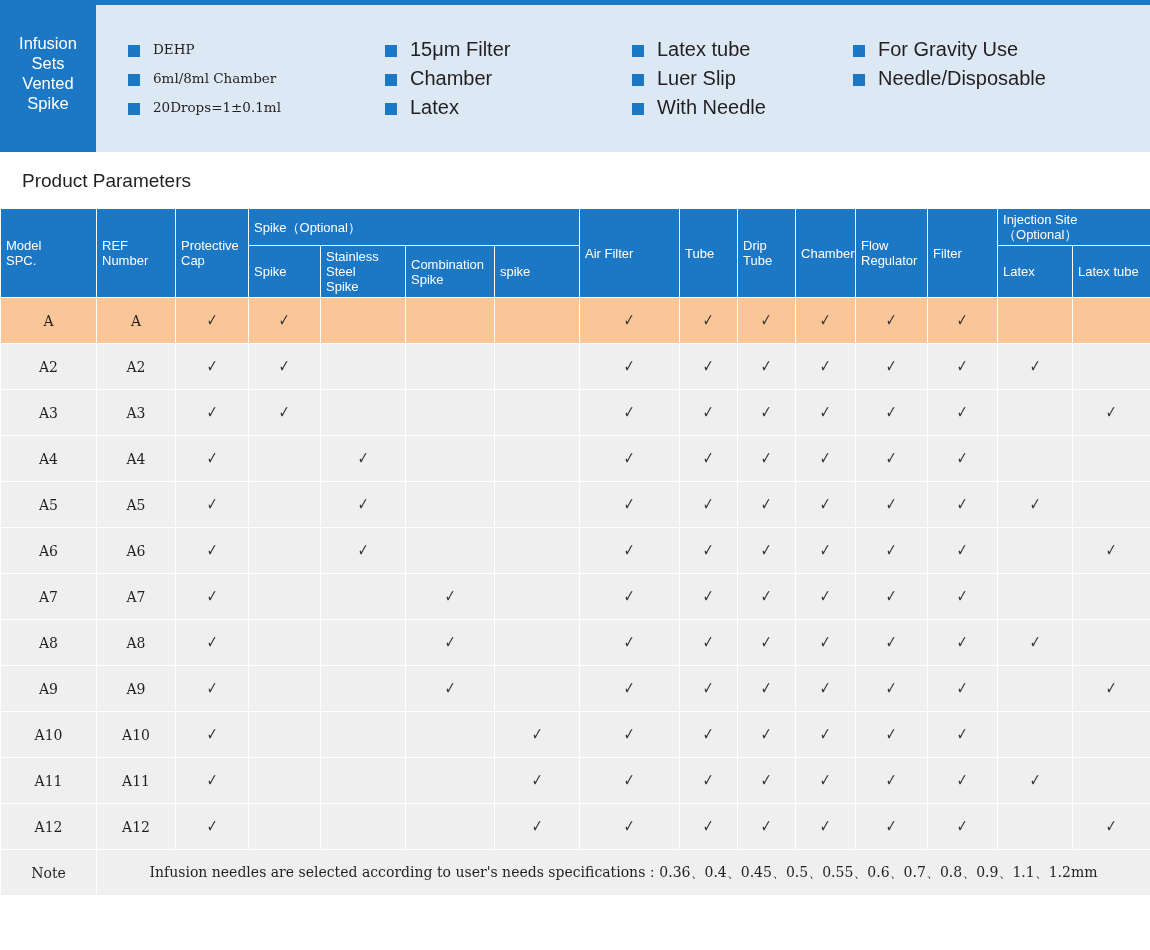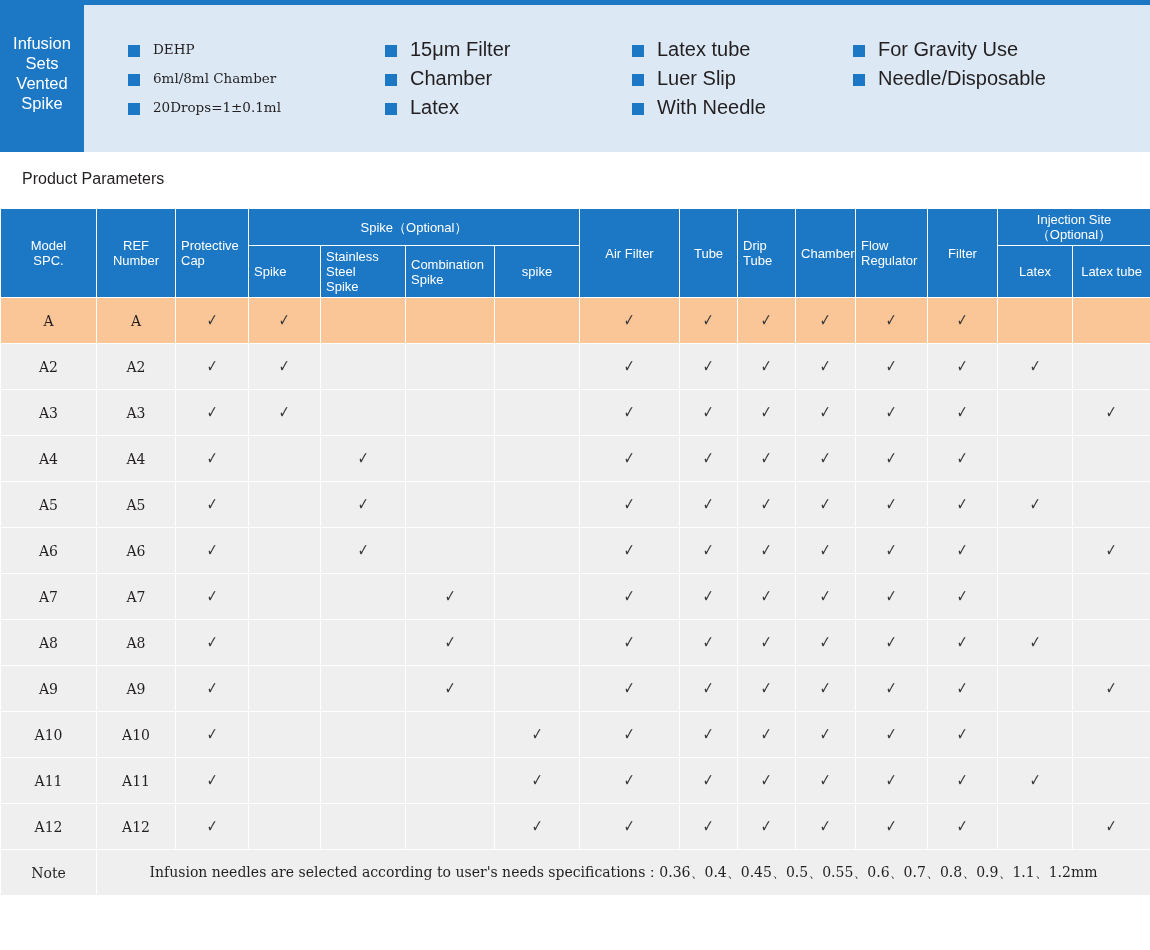--- a/index.html
+++ b/index.html
@@ -13,21 +13,21 @@
   .page{position:relative;width:1150px;height:950px;}
 
   
   .banner{
     position:absolute;left:0;top:0;width:1150px;height:152px;
     background:#dce9f5;
     border-top:5px solid #1c77c4;
     box-sizing:border-box;
   }
   .banner-title{
-    position:absolute;left:0;top:0;width:84px;height:147px;
+    position:absolute;left:0;top:0;width:96px;height:147px;
     background:#1c77c4;
     color:#ffffff;
     font-size:16.5px;
     line-height:20px;
     text-align:center;
     padding-top:28px;
     box-sizing:border-box;
   }
   .banner-title span{display:block;}
   .feat-col{position:absolute;top:33px;}
@@ -49,42 +49,42 @@
     font-size:20px;
     line-height:17px;
     white-space:nowrap;
     color:#231f20;
   }
   .feat .flabel.mono{font-family:"DejaVu Serif",serif;font-size:13.5px;}
 
   
   .section-title{
     position:absolute;left:22px;top:170px;
-    font-size:16px;color:#231f20;
+    font-size:19px;color:#231f20;
   }
 
   
   .tbl-wrap{position:absolute;left:0;top:208px;width:1150px;}
   table.params{
     border-collapse:collapse;
     width:1150px;
     table-layout:fixed;
   }
   table.params th{
     background:#1c77c4;
     color:#ffffff;
     font-weight:normal;
     font-size:13px;
     line-height:15px;
     border:1px solid #ffffff;
     padding:3px 5px;
     text-align:left;
     vertical-align:middle;
   }
-  table.params th.ctr{text-align:center;}
+  table.params th.ctr{}
   table.params td{
     background:#efefef;
     border:1px solid #ffffff;
     height:45px;
     text-align:center;
     vertical-align:middle;
     font-size:14px;
     font-family:"DejaVu Serif",serif;
     color:#231f20;
     padding:0;

